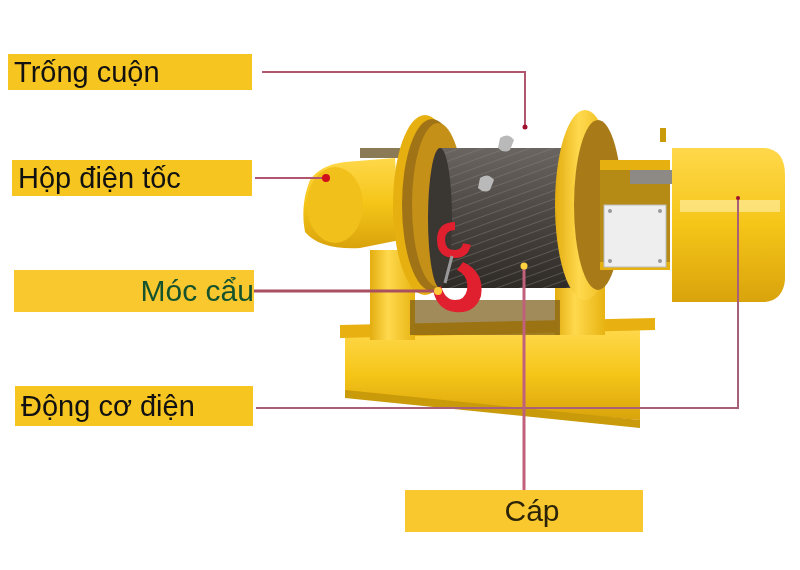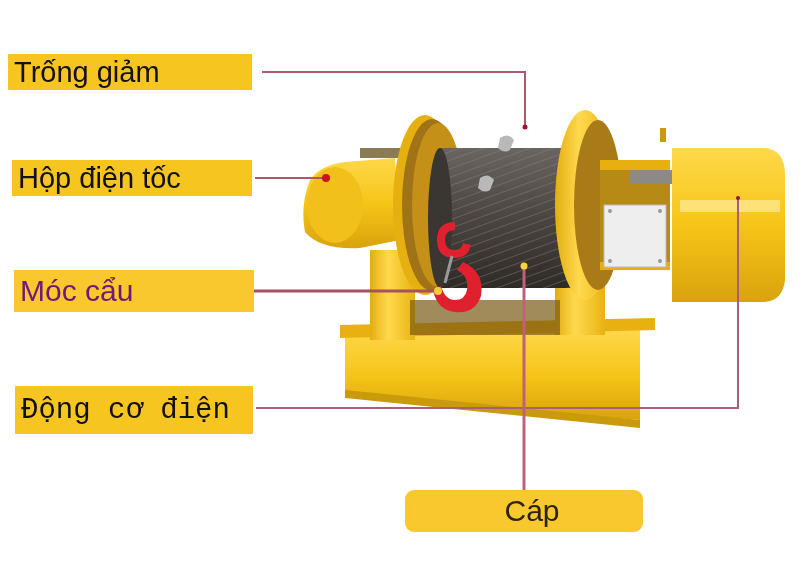--- a/index.html
+++ b/index.html
@@ -11,25 +11,25 @@
   .label {
     position: absolute;
     background: #f7c520;
     color: #111;
     font-size: 29px;
     line-height: 1;
     display: flex; align-items: center;
     box-sizing: border-box;
     padding-left: 6px;
   }
-  .label.center { justify-content: center; padding-left: 16px; border-radius: 9px; }
+  .label.center { justify-content: center; padding-left: 16px; }
   .lbl-drum   { left: 8px;   top: 54px;  width: 244px; height: 36px; }
   .lbl-gear   { left: 12px;  top: 160px; width: 240px; height: 36px; }
-  .lbl-hook   { left: 14px;  top: 270px; width: 240px; height: 42px; font-size: 30px; color: #701a75; background:#f9c72e; }
-  .lbl-motor  { left: 15px;  top: 386px; width: 238px; height: 48px; font-family: Liberation Mono, monospace; }
+  .lbl-hook   { left: 14px;  top: 270px; width: 240px; height: 42px; font-size: 30px; color: #14532d; background:#f9c72e;justify-content:flex-end; }
+  .lbl-motor  { left: 15px;  top: 386px; width: 238px; height: 40px; }
   .lbl-cable  { left: 405px; top: 490px; width: 238px; height: 42px; font-size: 30px; color: #2b2408; background:#f9c72e; }
 
   svg.scene { position: absolute; left: 0; top: 0; }
 </style>
 </head>
 <body>
 
 <svg class="scene" width="800" height="570" viewBox="0 0 800 570">
   <defs>
     <linearGradient id="yel" x1="0" y1="0" x2="0" y2="1">
@@ -118,21 +118,21 @@
   <g>
     <circle cx="525" cy="127" r="2.5" fill="#a01030"></circle>
     <circle cx="326" cy="178" r="4" fill="#d0101a"></circle>
     <circle cx="438" cy="291" r="4" fill="#ffc83a"></circle>
     <circle cx="738" cy="198" r="2" fill="#a01030"></circle>
     <circle cx="524" cy="266" r="3.5" fill="#ffd240"></circle>
   </g>
 </svg>
 
 <div class="label lbl-drum">
-  <span>Trống giảm</span>
+  <span>Trống cuộn</span>
 </div>
 <div class="label lbl-gear">
   <span>Hộp điện tốc</span>
 </div>
 <div class="label lbl-hook">
   <span>Móc cẩu</span>
 </div>
 <div class="label lbl-motor">
   <span>Động cơ điện</span>
 </div>

